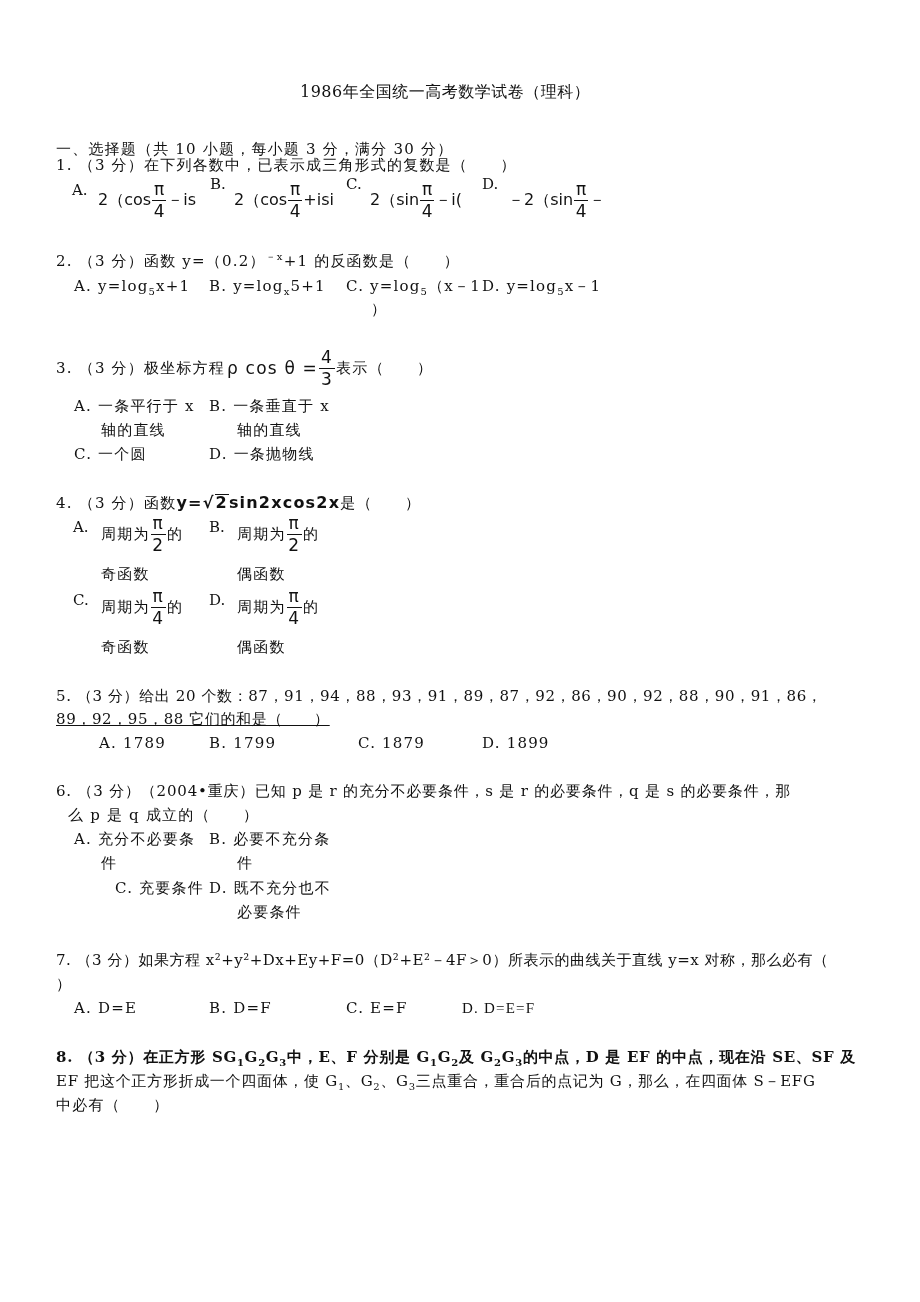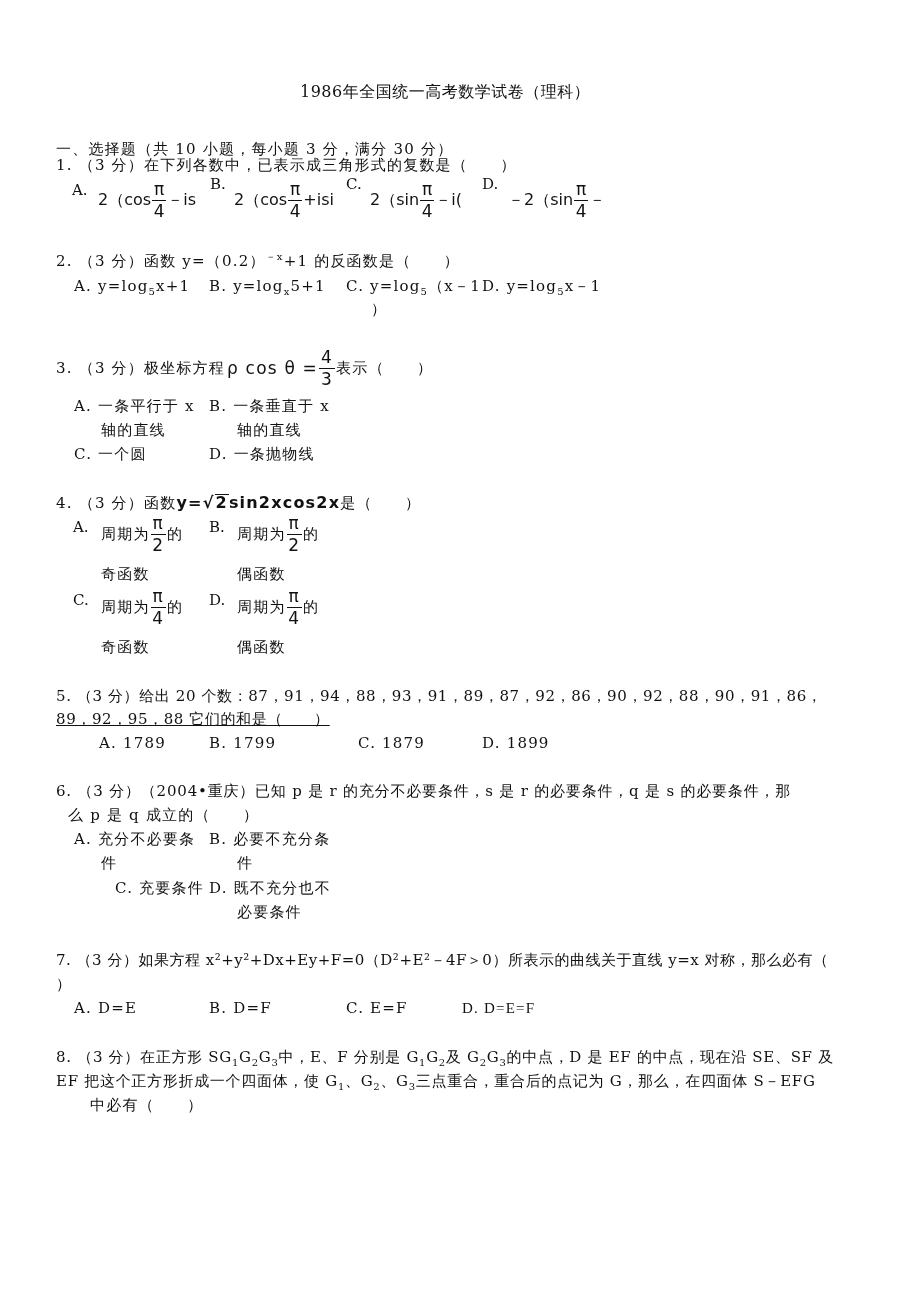--- a/index.html
+++ b/index.html
@@ -213,20 +213,20 @@
 <div class="abs txt" style="left:56px; top:953px; letter-spacing:0.5px;">
   <span>7.</span>
   <span>（3 分）</span><span>如果方程 x²+y²+Dx+Ey+F=0（D²+E²－4F＞0）所表示的曲线关于直线 y=x 对称，那么必有（</span>
 </div>
 <div class="abs txt" style="left:56px; top:977px;">）</div>
 <div class="abs txt" style="left:74px; top:1001px;"><span>A.</span> <span>D=E</span></div>
 <div class="abs txt" style="left:209px; top:1001px;"><span>B.</span> <span>D=F</span></div>
 <div class="abs txt" style="left:346px; top:1001px;"><span>C.</span> <span>E=F</span></div>
 <div class="abs txt" style="left:462px; top:1001px;font-family:Liberation Serif, serif;"><span>D.</span> <span>D=E=F</span></div>
 
-<div class="abs txt" style="left:56px; top:1050px; letter-spacing:0.7px;">
+<div class="abs txt" style="left:56px; top:1050px; letter-spacing:0.7px;font-weight:bold;">
   <span>8.</span>
   <span>（3 分）</span><span>在正方形 SG</span><sub>1</sub>G<sub>2</sub>G<sub>3</sub><span>中，E、F 分别是 G</span><sub>1</sub>G<sub>2</sub><span>及 G</span><sub>2</sub>G<sub>3</sub><span>的中点，D 是 EF 的中点，现在沿 SE、SF 及</span>
 </div>
 <div class="abs txt" style="left:56px; top:1074px; letter-spacing:0.7px;">
   <span>EF 把这个正方形折成一个四面体，使 G</span><sub>1</sub><span>、G</span><sub>2</sub><span>、G</span><sub>3</sub><span>三点重合，重合后的点记为 G，那么，在四面体 S－EFG</span>
 </div>
-<div class="abs txt" style="left:56px; top:1098px;margin-left:34px;">中必有（　　）</div>
+<div class="abs txt" style="left:56px; top:1098px;">中必有（　　）</div>
 
 </body></html>

